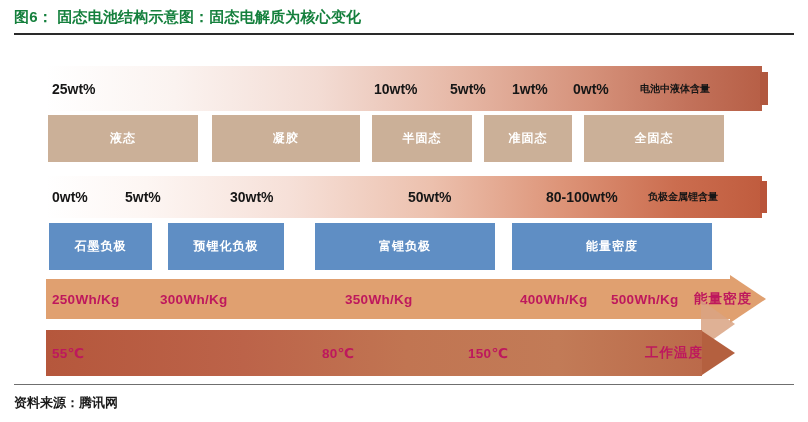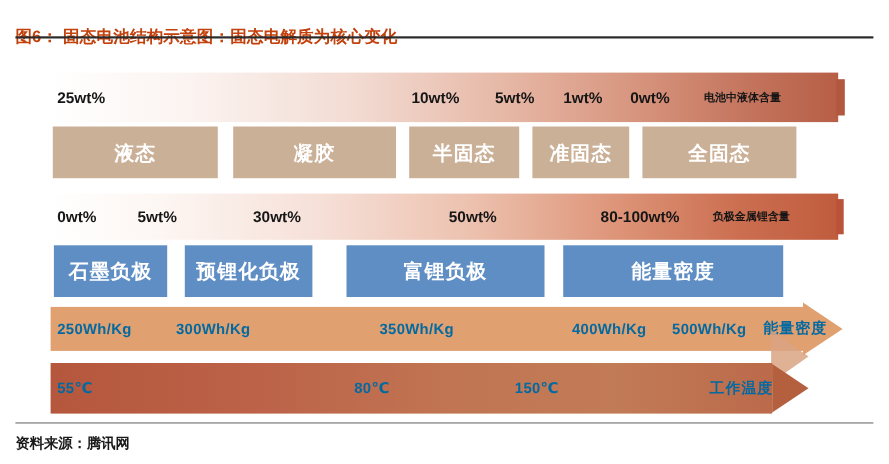--- a/index.html
+++ b/index.html
@@ -7,22 +7,22 @@
     width:808px;height:422px;
     background:#ffffff;
     font-family:"Liberation Sans","DejaVu Sans",sans-serif;
     overflow:hidden;
     position:relative;
   }
   .page{position:relative;width:808px;height:422px;}
 
   
   .fig-title{
-    position:absolute;left:14px;top:24px;
-    font-size:15px;font-weight:bold;color:#c2410c;
+    position:absolute;left:14px;top:8px;
+    font-size:15px;font-weight:bold;color:#15803d;
     letter-spacing:0.2px;white-space:nowrap;
   }
   .rule-top{
     position:absolute;left:14px;top:33px;width:780px;height:0;
     border-top:2px solid #2a2a2a;
   }
   .rule-bottom{
     position:absolute;left:14px;top:384px;width:780px;height:0;
     border-top:1px solid #6f6f6f;
   }
@@ -62,21 +62,21 @@
     position:absolute;top:50%;transform:translateY(-50%);
     font-size:14px;font-weight:bold;color:#161616;white-space:nowrap;
   }
   .tick.cn{font-size:10px;}
 
   
   .boxrow{position:absolute;height:47px;}
   .chip{
     position:absolute;top:0;height:47px;
     display:flex;align-items:center;justify-content:center;
-    font-size:18px;font-weight:bold;color:#ffffff;
+    font-size:12px;font-weight:bold;color:#ffffff;
     letter-spacing:1px;white-space:nowrap;
   }
   .chip.tan{background:#cbb098;}
   .chip.blue{background:#5b8cc4;background:#5f8ec4;}
 
   
   .arrow-wrap{position:absolute;}
   .arrow-body{
     position:absolute;left:0;top:0;height:100%;
     display:flex;align-items:center;
@@ -103,21 +103,21 @@
   .arrow-temp .ghost-head{
     position:absolute;top:50%;transform:translateY(-50%);
     width:0;height:0;
     border-top:24px solid transparent;
     border-bottom:24px solid transparent;
     border-left:34px solid #d9a383;
     opacity:.85;
   }
   .alabel{
     position:absolute;top:50%;transform:translateY(-50%);
-    font-size:13.5px;font-weight:bold;color:#0369a1;white-space:nowrap;
+    font-size:13.5px;font-weight:bold;color:#be185d;white-space:nowrap;
     letter-spacing:.3px;
   }
   .alabel.cn{letter-spacing:1px;}
 </style>
 </head>
 <body>
 
 <div class="page">
 
   <div class="fig-title">图6：  固态电池结构示意图：固态电解质为核心变化</div>

